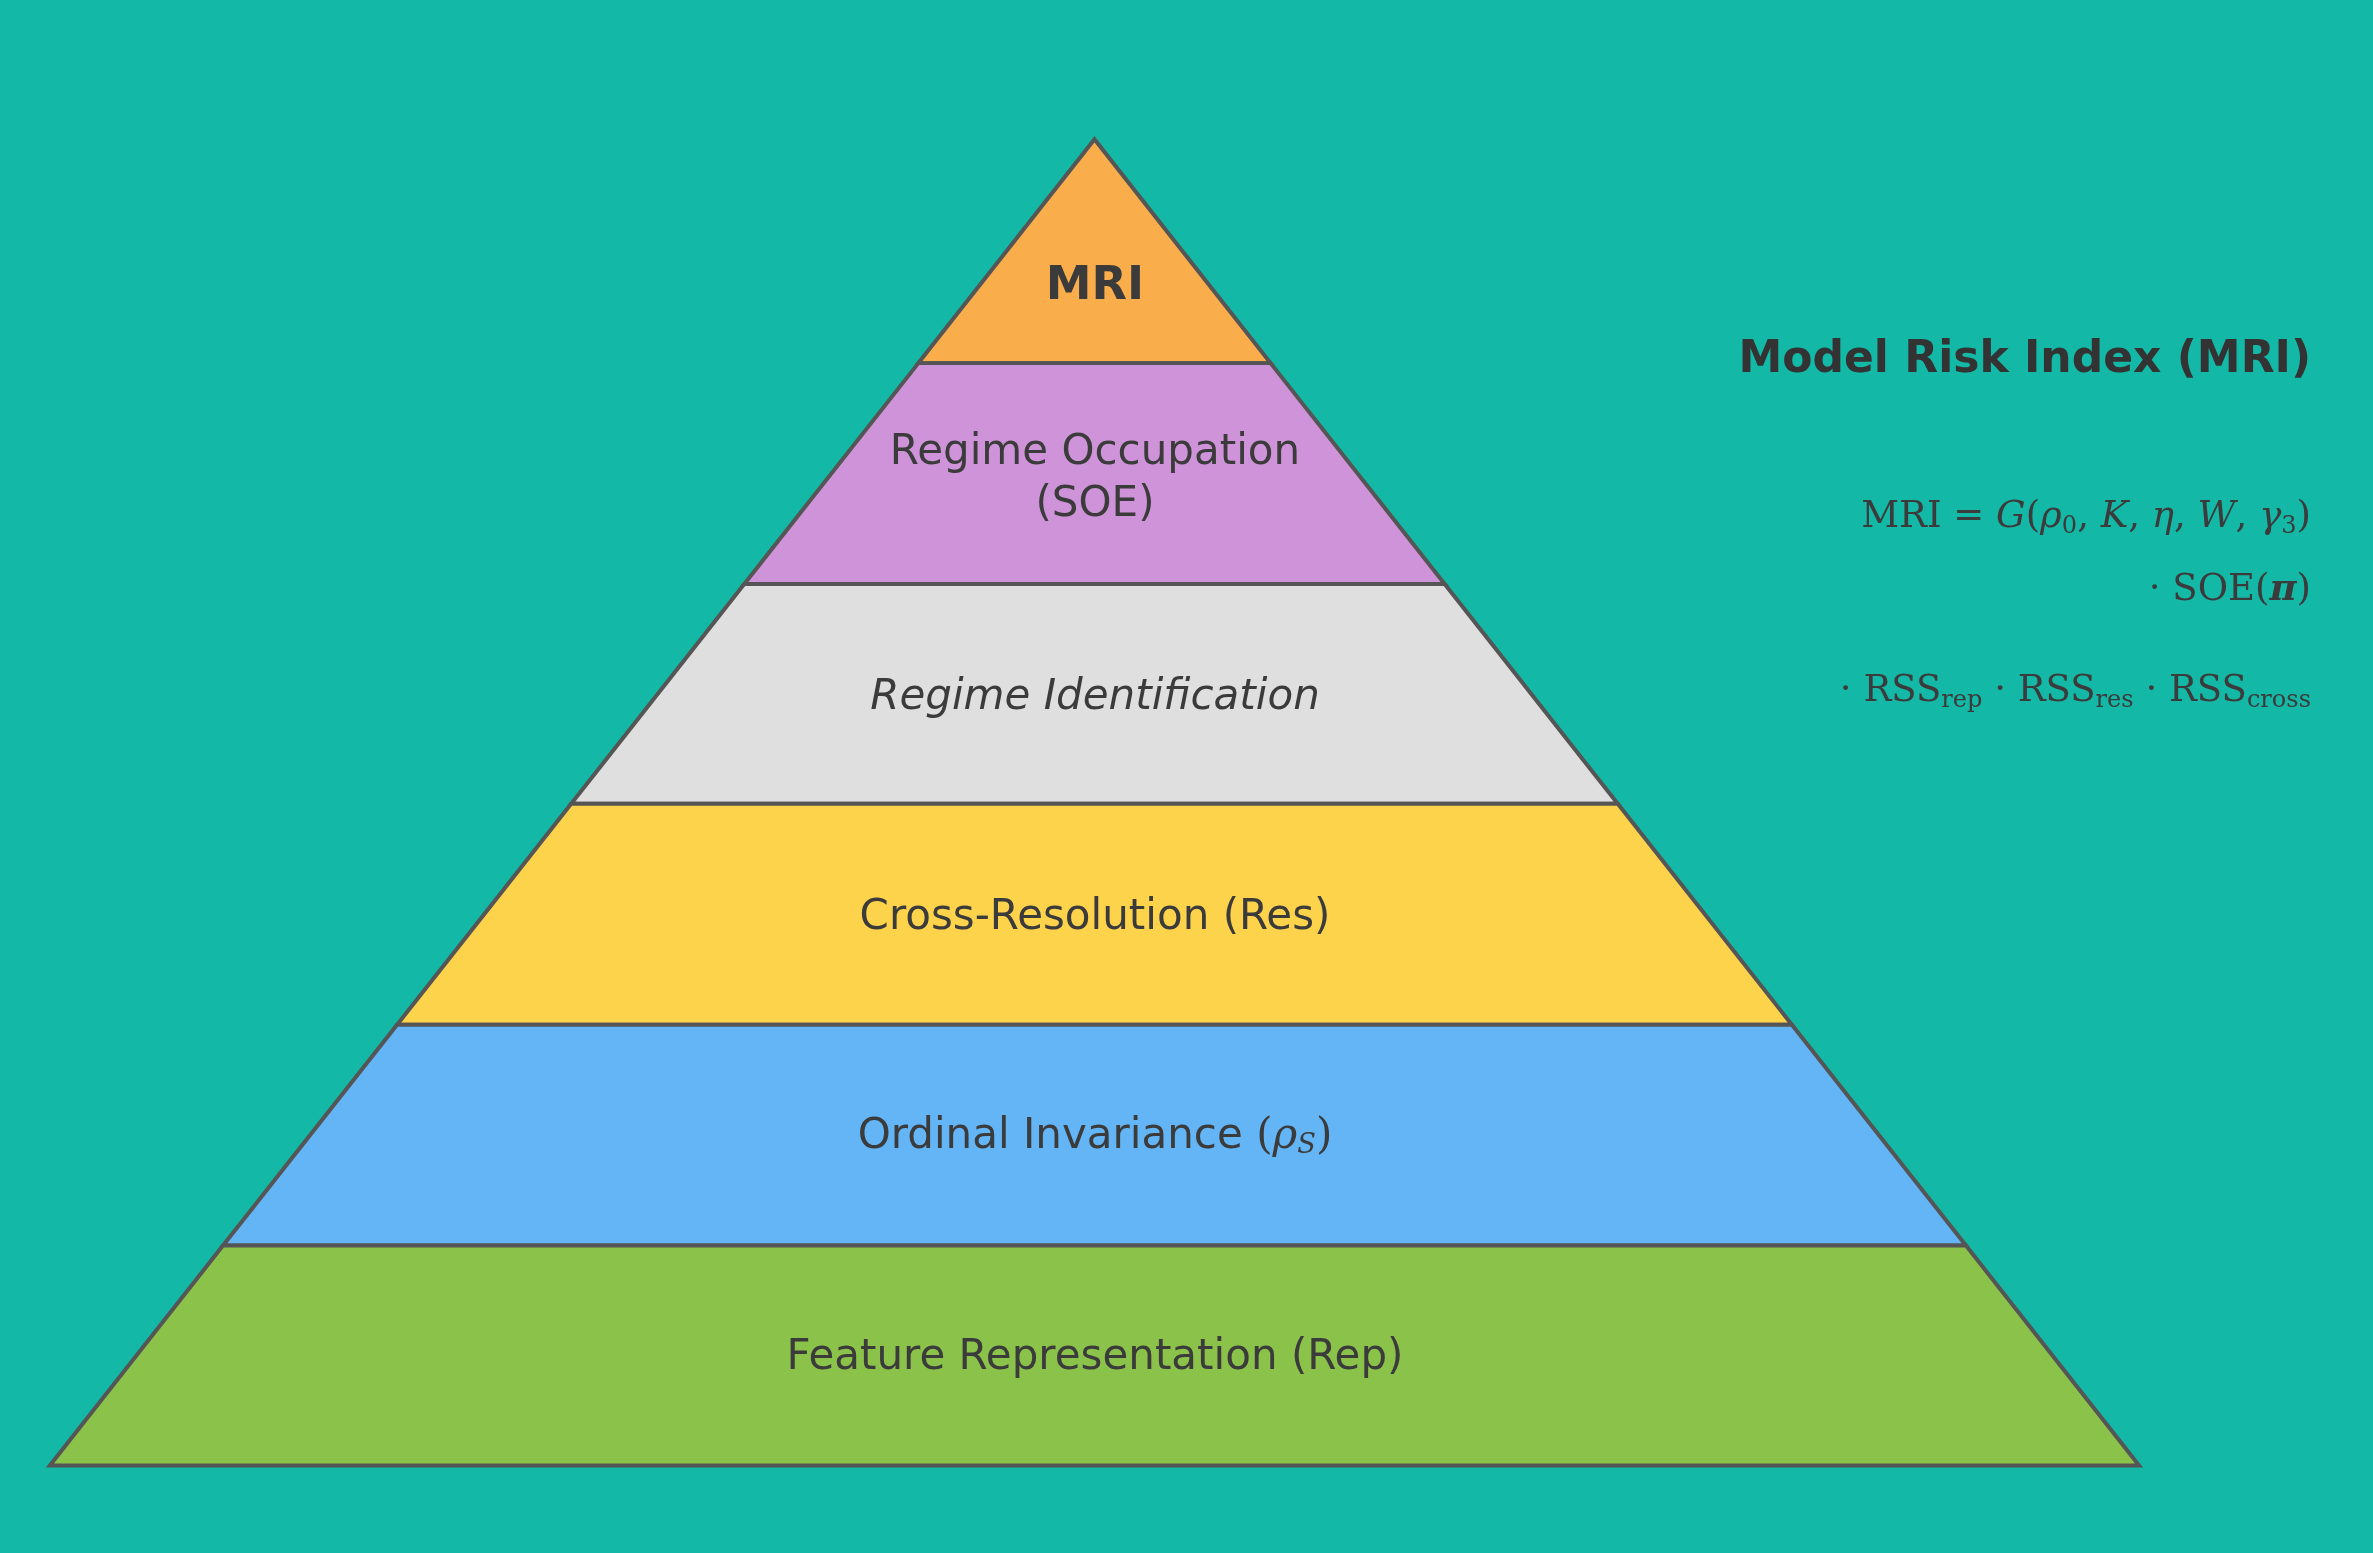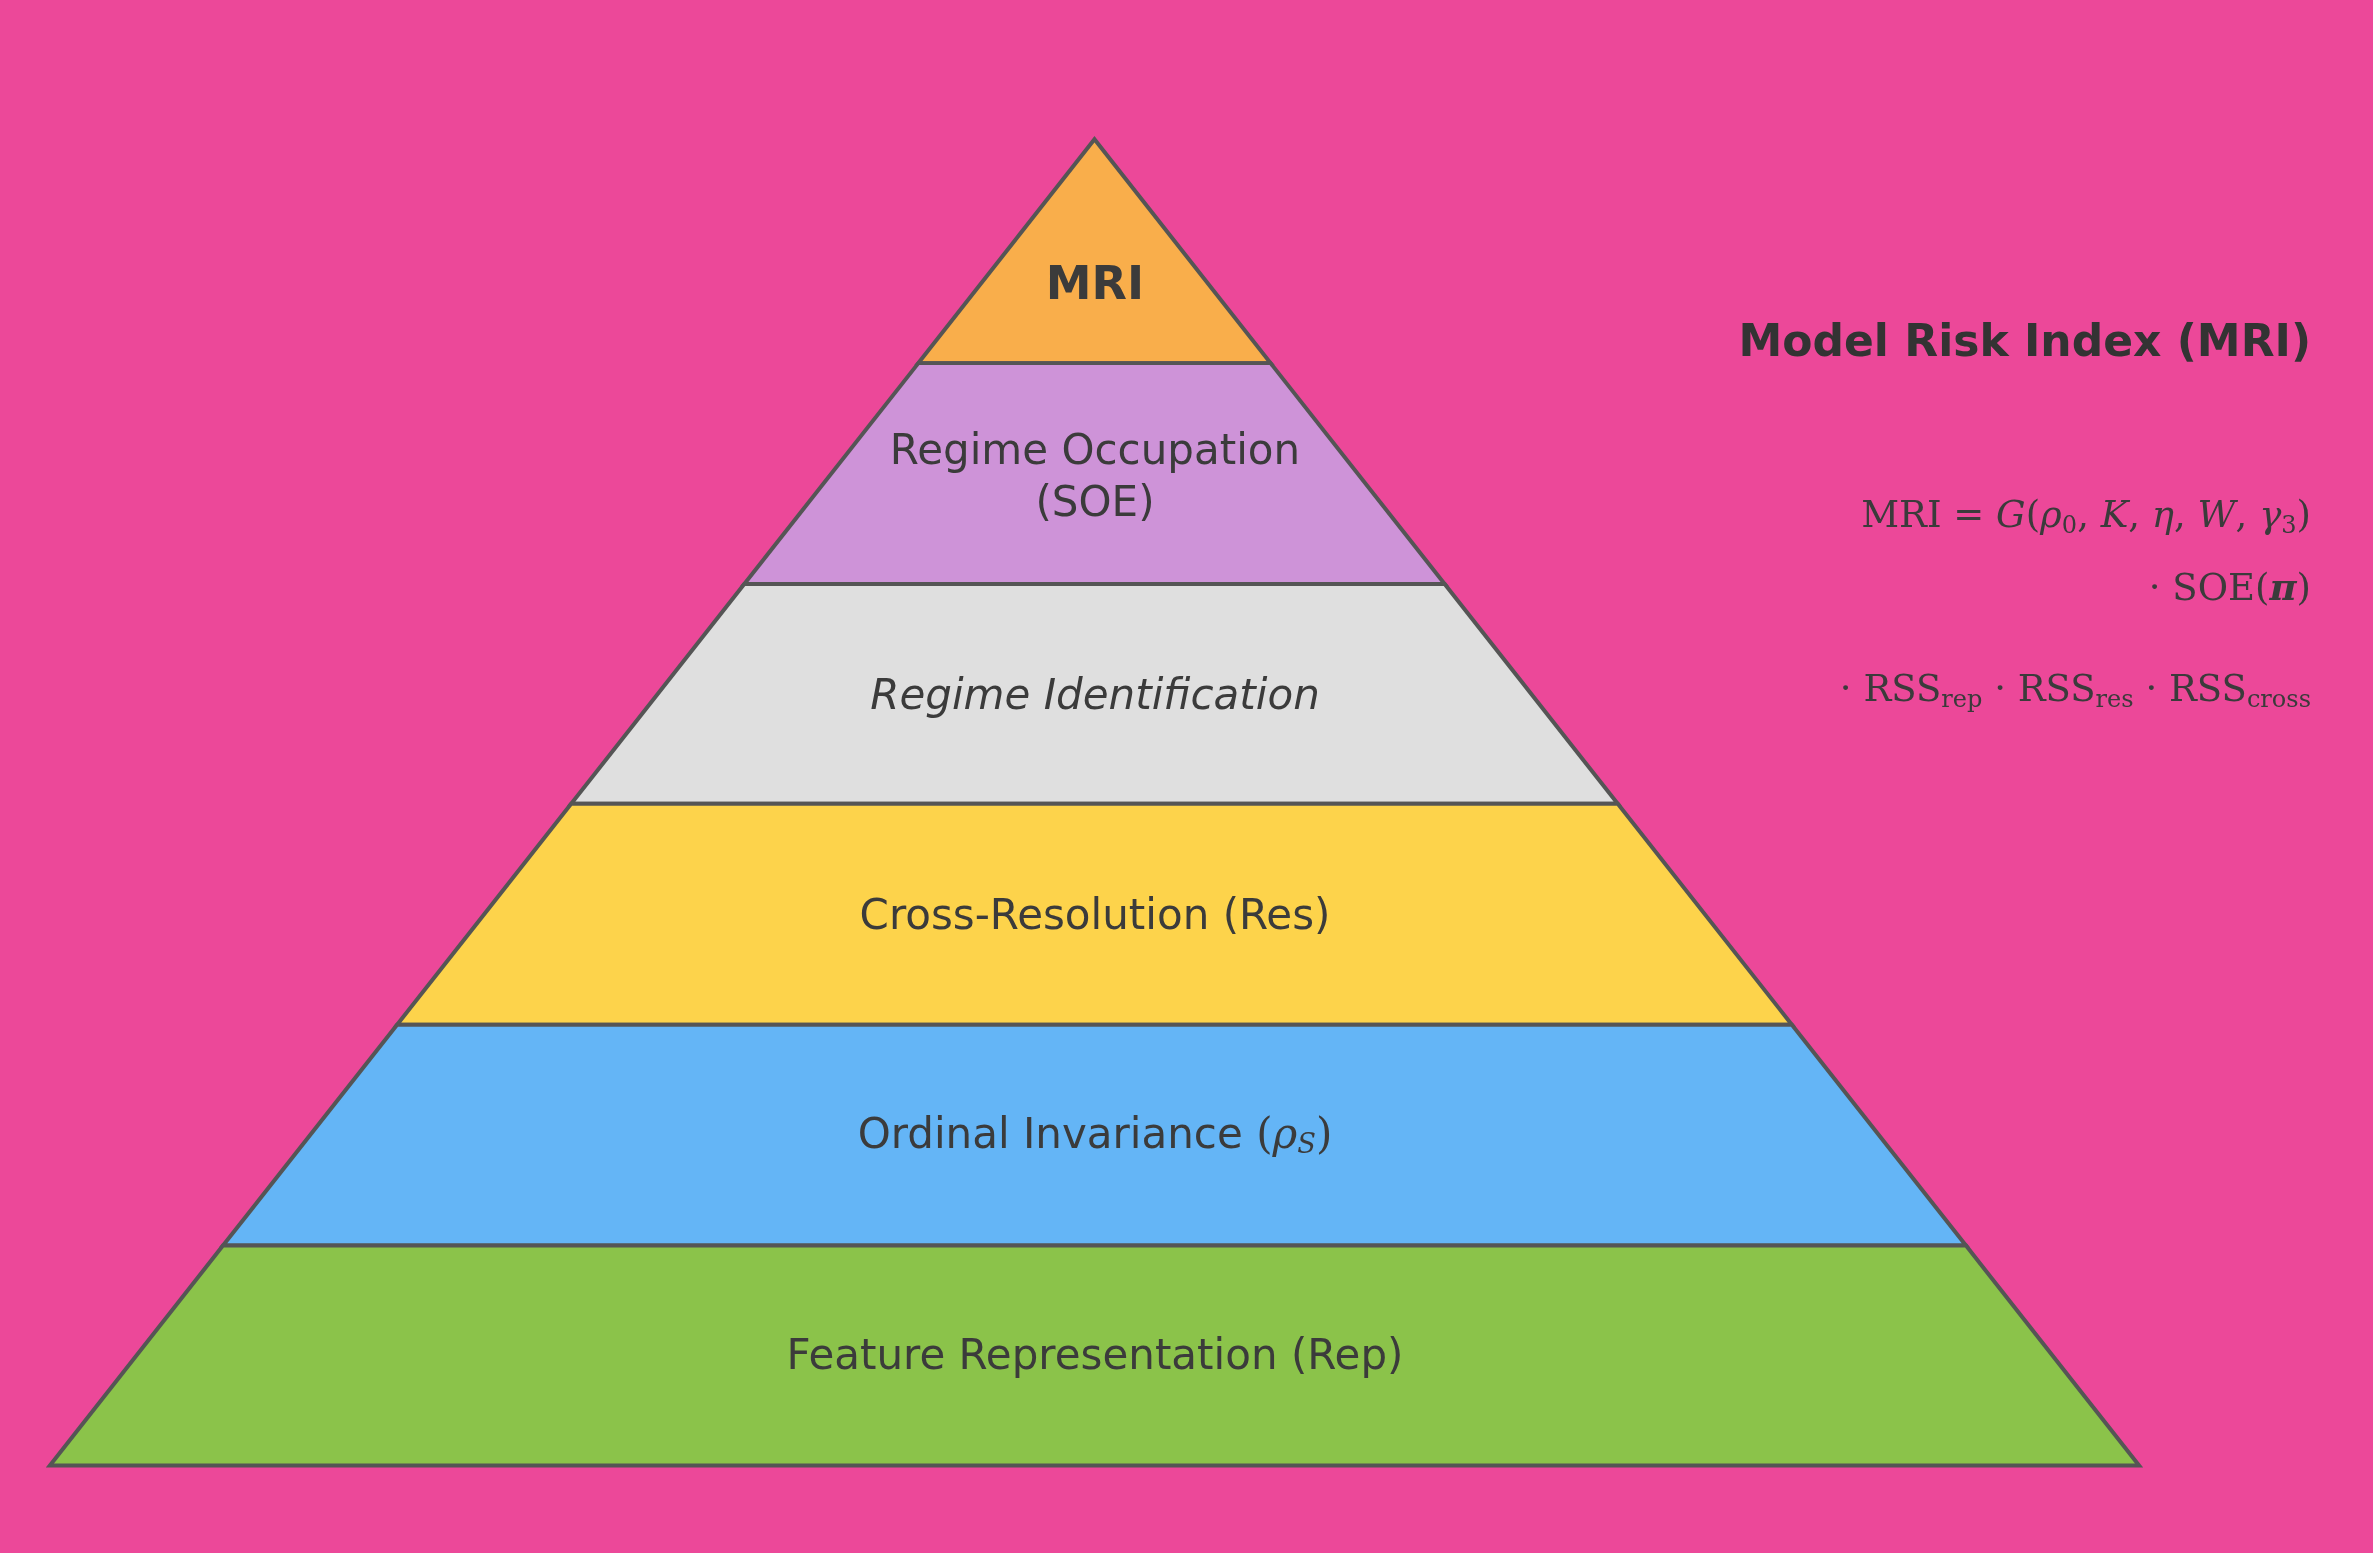--- a/index.html
+++ b/index.html
@@ -4,21 +4,21 @@
 <style>
   html, body {
     margin: 0;
     padding: 0;
     background: #ffffff;
   }
   #canvas {
     position: relative;
     width: 2373px;
     height: 1553px;
-    background: #ec4899;
+    background: #14b8a6;
     overflow: hidden;
     font-family: "DejaVu Sans", sans-serif;
     color: #3b3b3b;
   }
   #pyramid-svg {
     position: absolute;
     left: 0;
     top: 0;
   }
   .layer-label {
@@ -31,21 +31,21 @@
     color: #3b3b3b;
     white-space: nowrap;
   }
   .layer-label.apex {
     font-size: 46px;
     font-weight: bold;
   }
   .side-title {
     position: absolute;
     right: 62px;
-    top: 315px;
+    top: 331px;
     font-size: 44px;
     font-weight: bold;
     color: #333333;
     white-space: nowrap;
   }
   .formula-line {
     position: absolute;
     right: 62px;
     text-align: right;
     font-family: "DejaVu Serif", serif;

